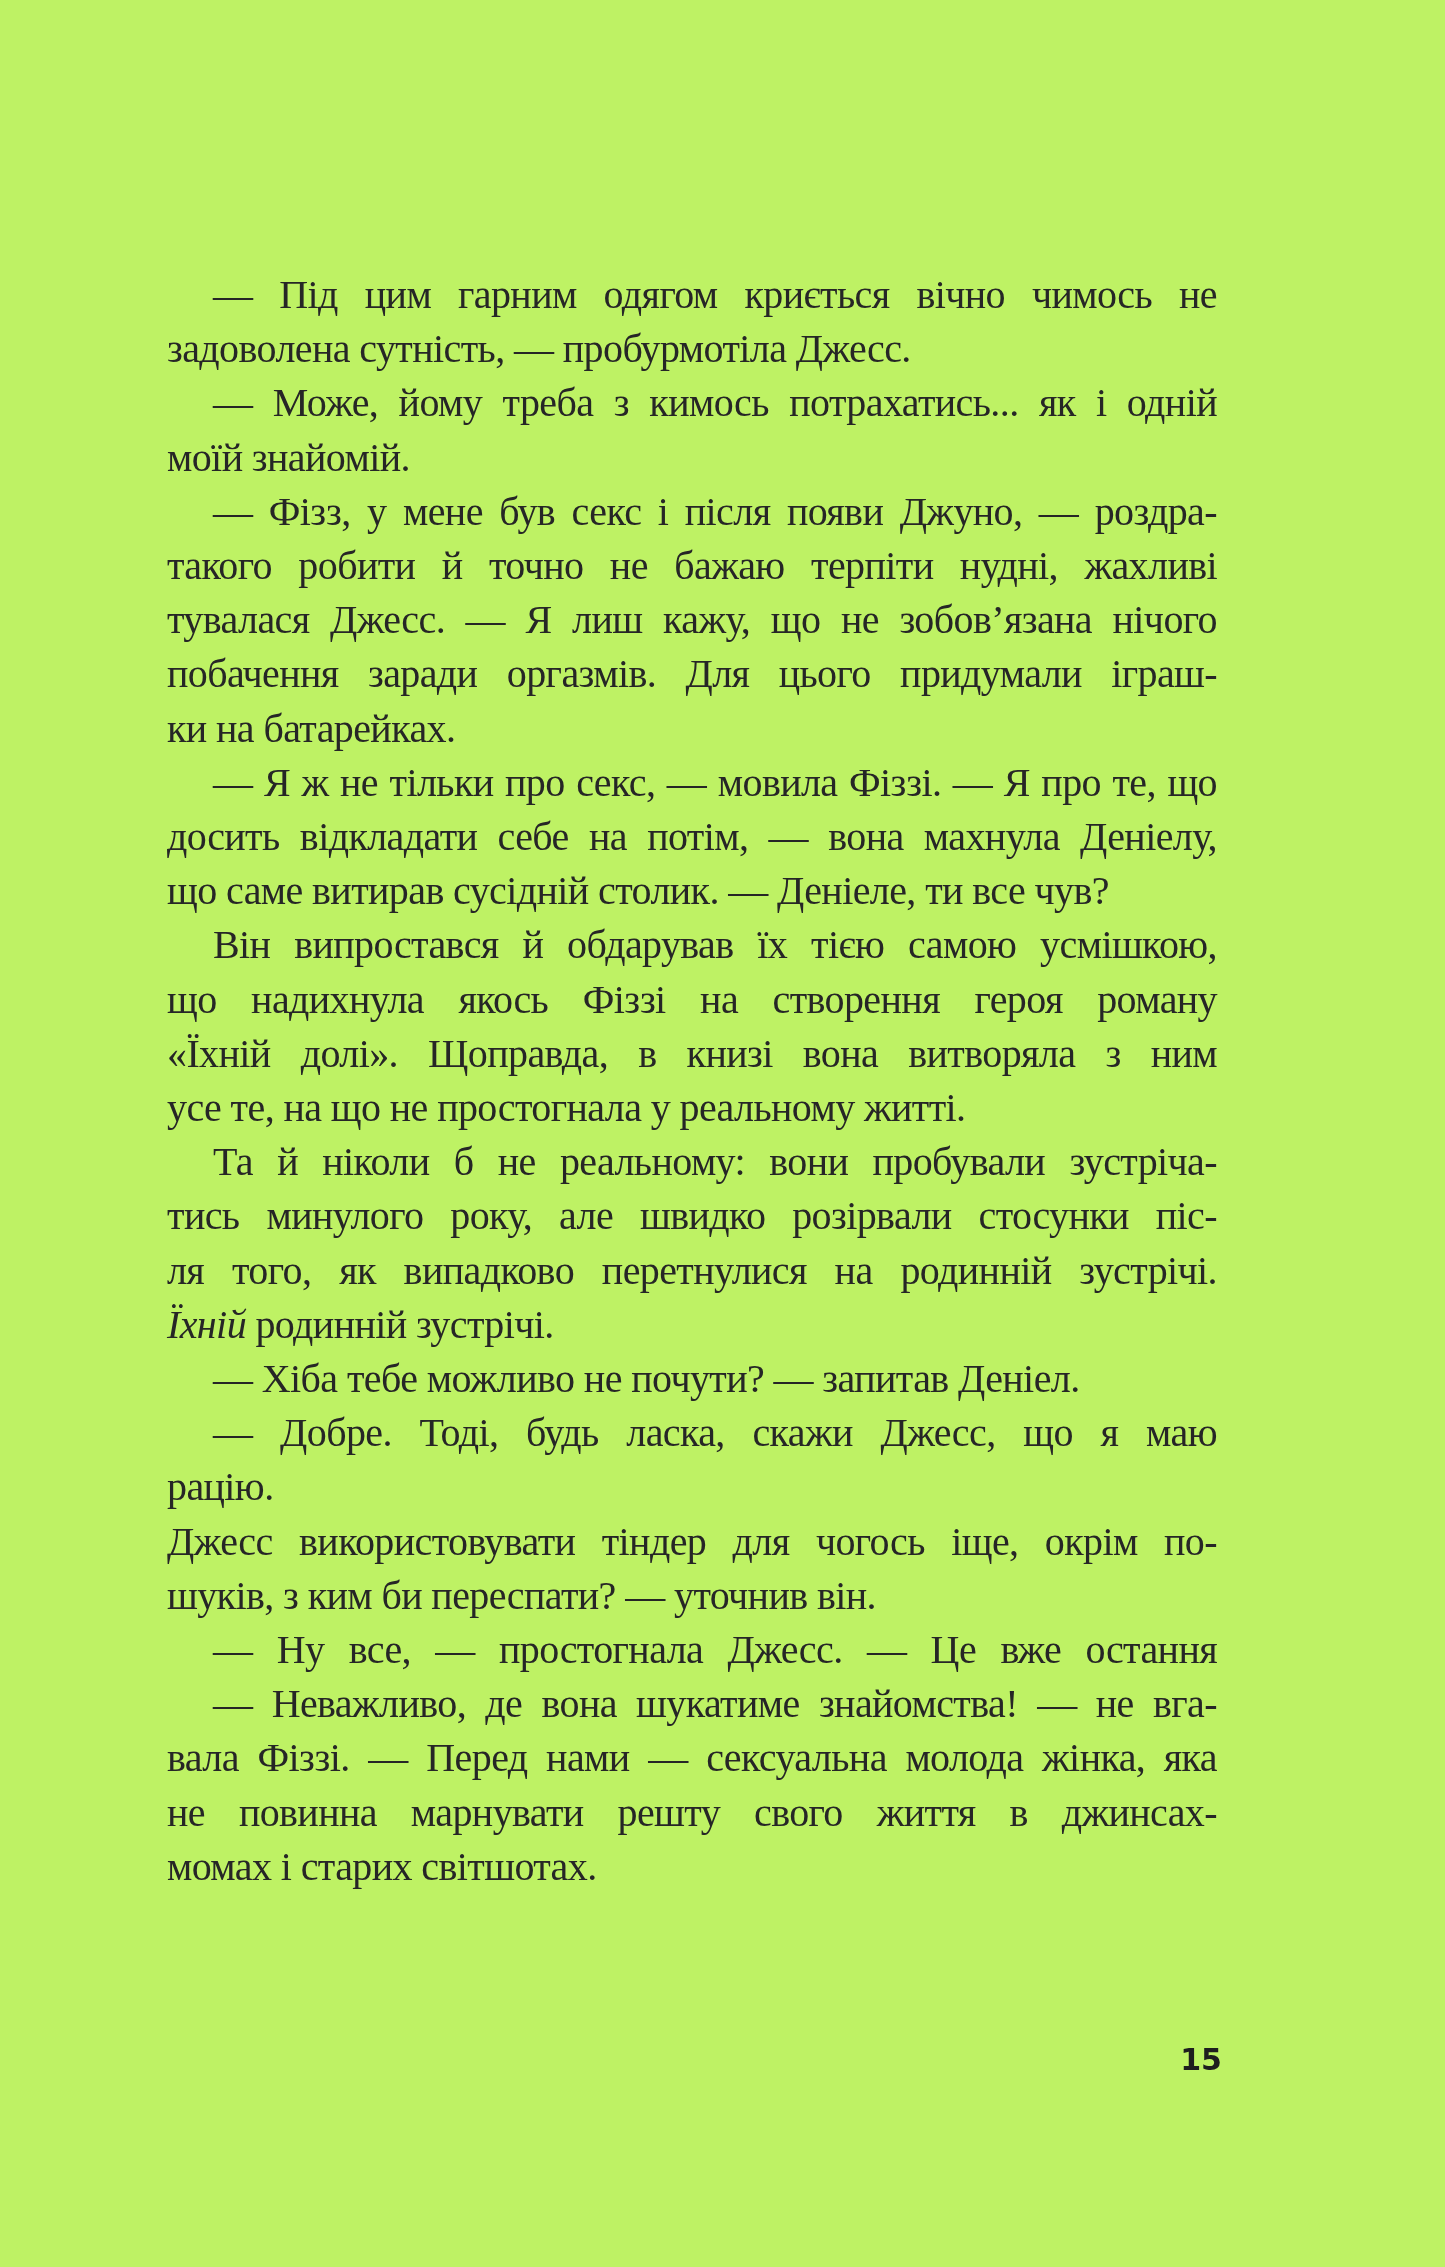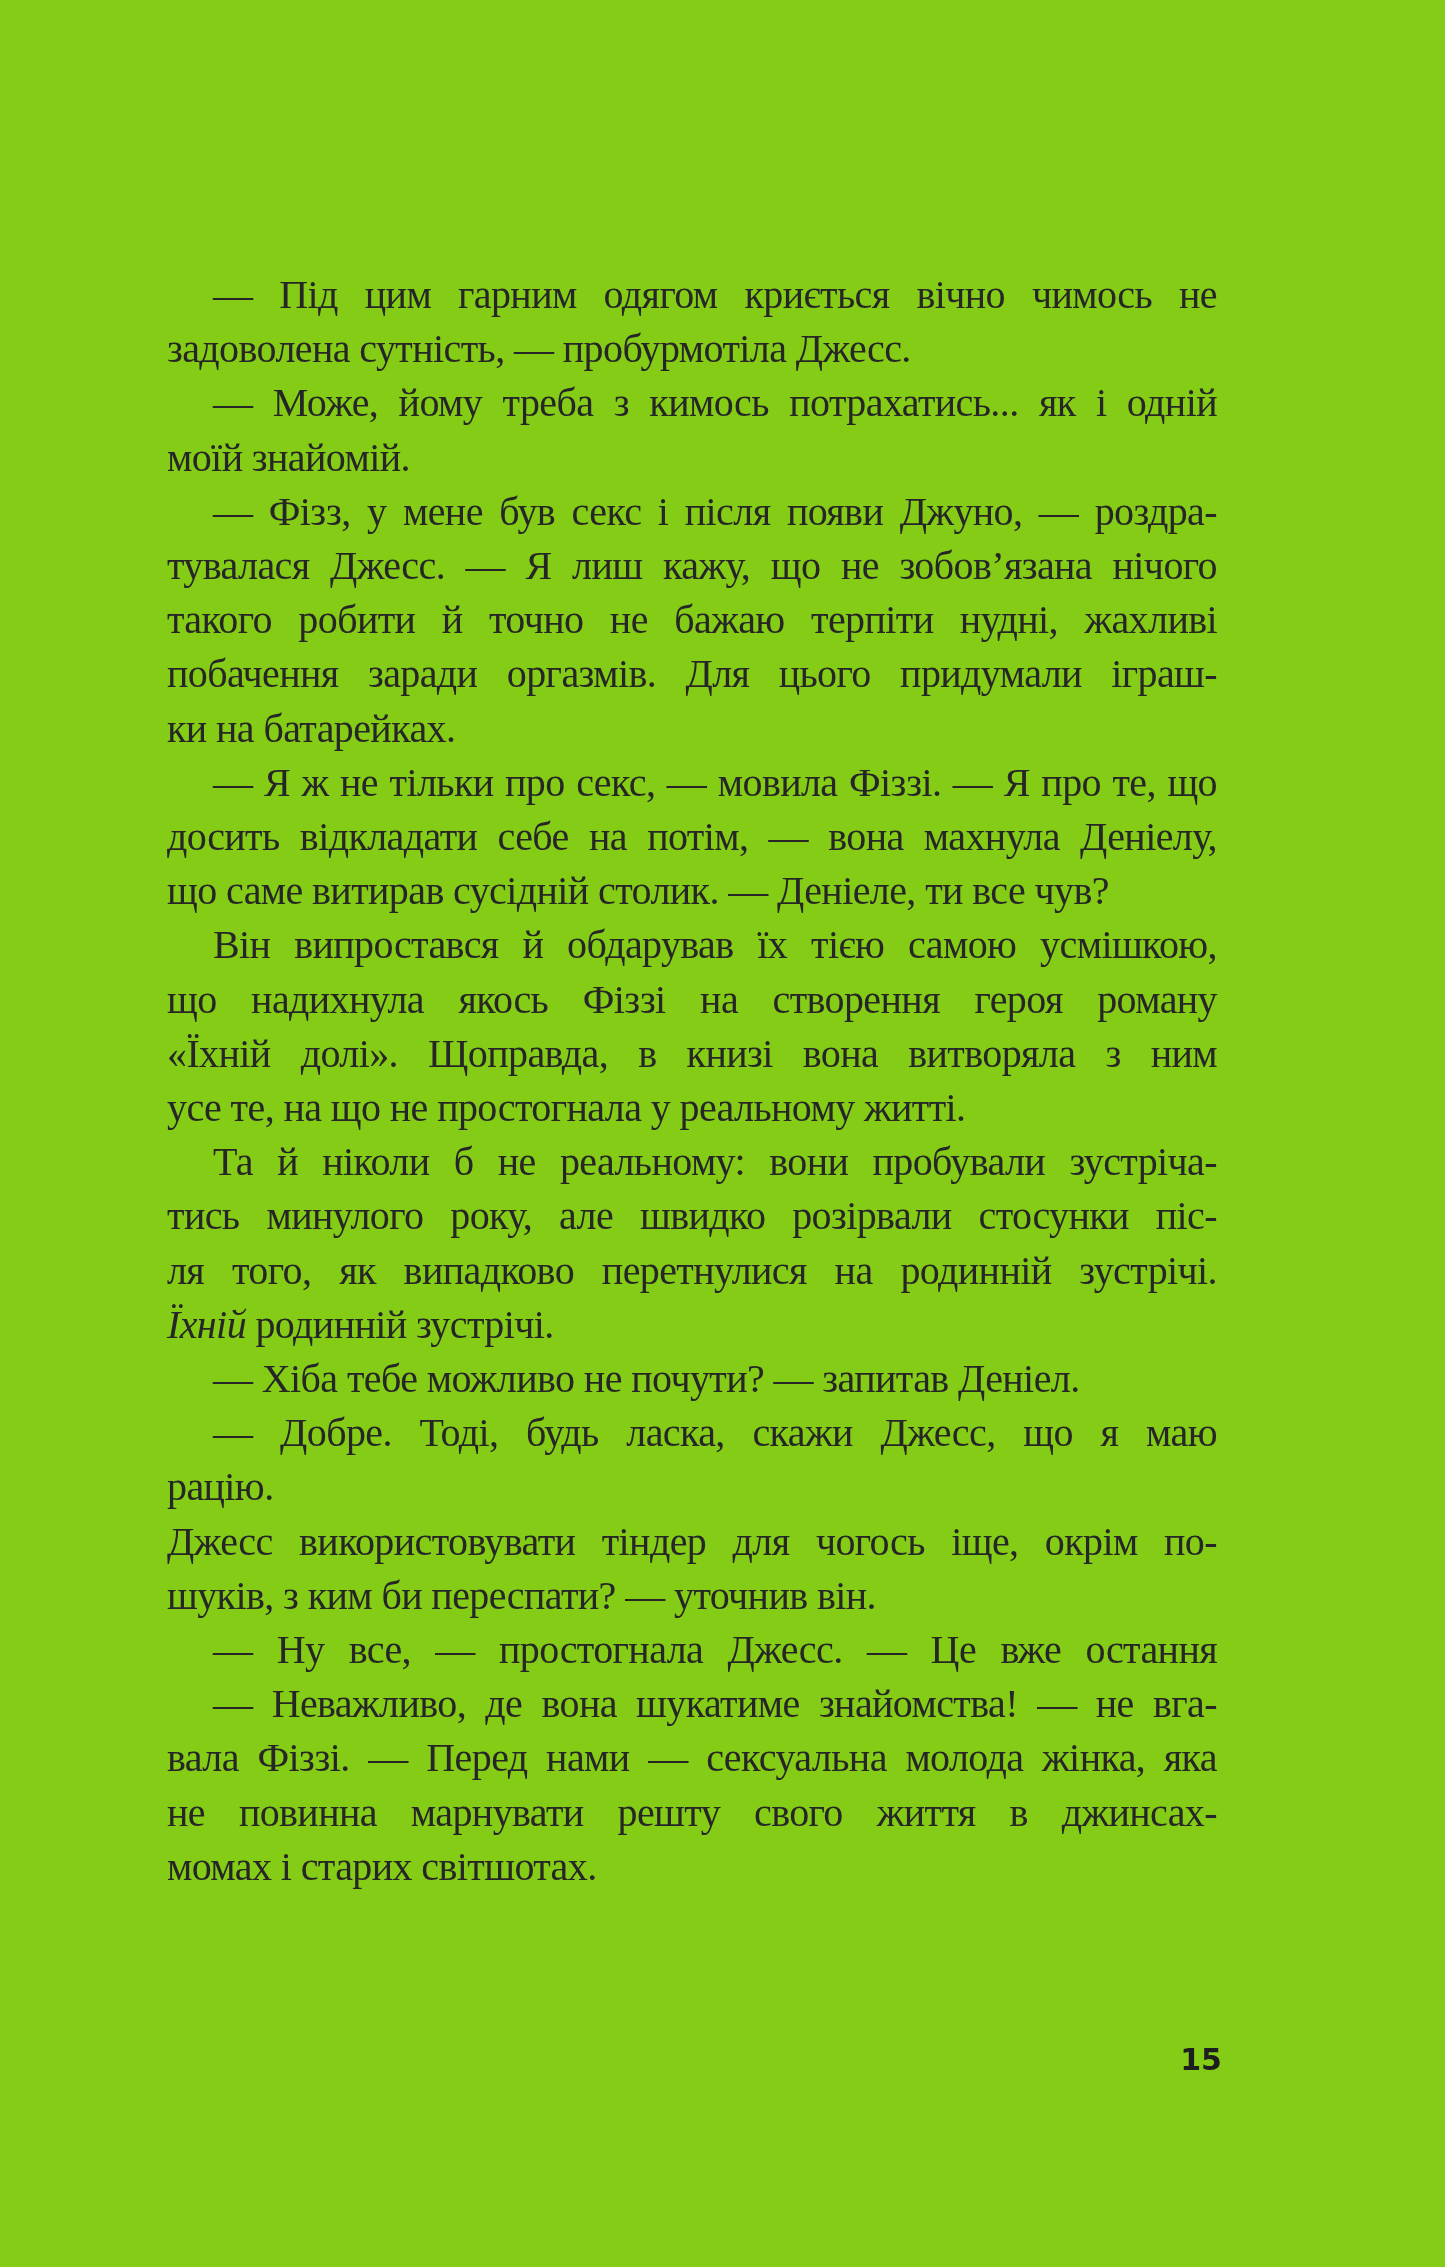--- a/index.html
+++ b/index.html
@@ -12,21 +12,21 @@
     height: 2267px;
     position: relative;
     overflow: hidden;
     color: #222222;
   }
   .page {
     position: absolute;
     left: 0; top: 0;
     width: 1445px;
     height: 2267px;
-    background: #84cc16;
+    background: #bef264;
   }
   .text-block {
     position: absolute;
     left: 167px;
     top: 268px;
     width: 1050px;
     font-family: "Liberation Serif", "DejaVu Serif", serif;
     font-size: 40px;
     line-height: 54.2px;
     letter-spacing: -0.6px;
@@ -80,22 +80,22 @@
       <span class="line last">задоволена сутність, — пробурмотіла Джесс.</span>
     </p>
 
     <p class="para">
       <span class="line first">— Може, йому треба з кимось потрахатись... як і одній</span>
       <span class="line last">моїй знайомій.</span>
     </p>
 
     <p class="para">
       <span class="line first">— Фізз, у мене був секс і після появи Джуно, — роздра-</span>
+      <span class="line">такого робити й точно не бажаю терпіти нудні, жахливі</span>
       <span class="line">тувалася Джесс. — Я лиш кажу, що не зобов’язана нічого</span>
-      <span class="line">такого робити й точно не бажаю терпіти нудні, жахливі</span>
       <span class="line">побачення заради оргазмів. Для цього придумали іграш-</span>
       <span class="line last">ки на батарейках.</span>
     </p>
 
     <p class="para">
       <span class="line first">— Я ж не тільки про секс, — мовила Фіззі. — Я про те, що</span>
       <span class="line">досить відкладати себе на потім, — вона махнула Деніелу,</span>
       <span class="line last">що саме витирав сусідній столик. — Деніеле, ти все чув?</span>
     </p>
 

